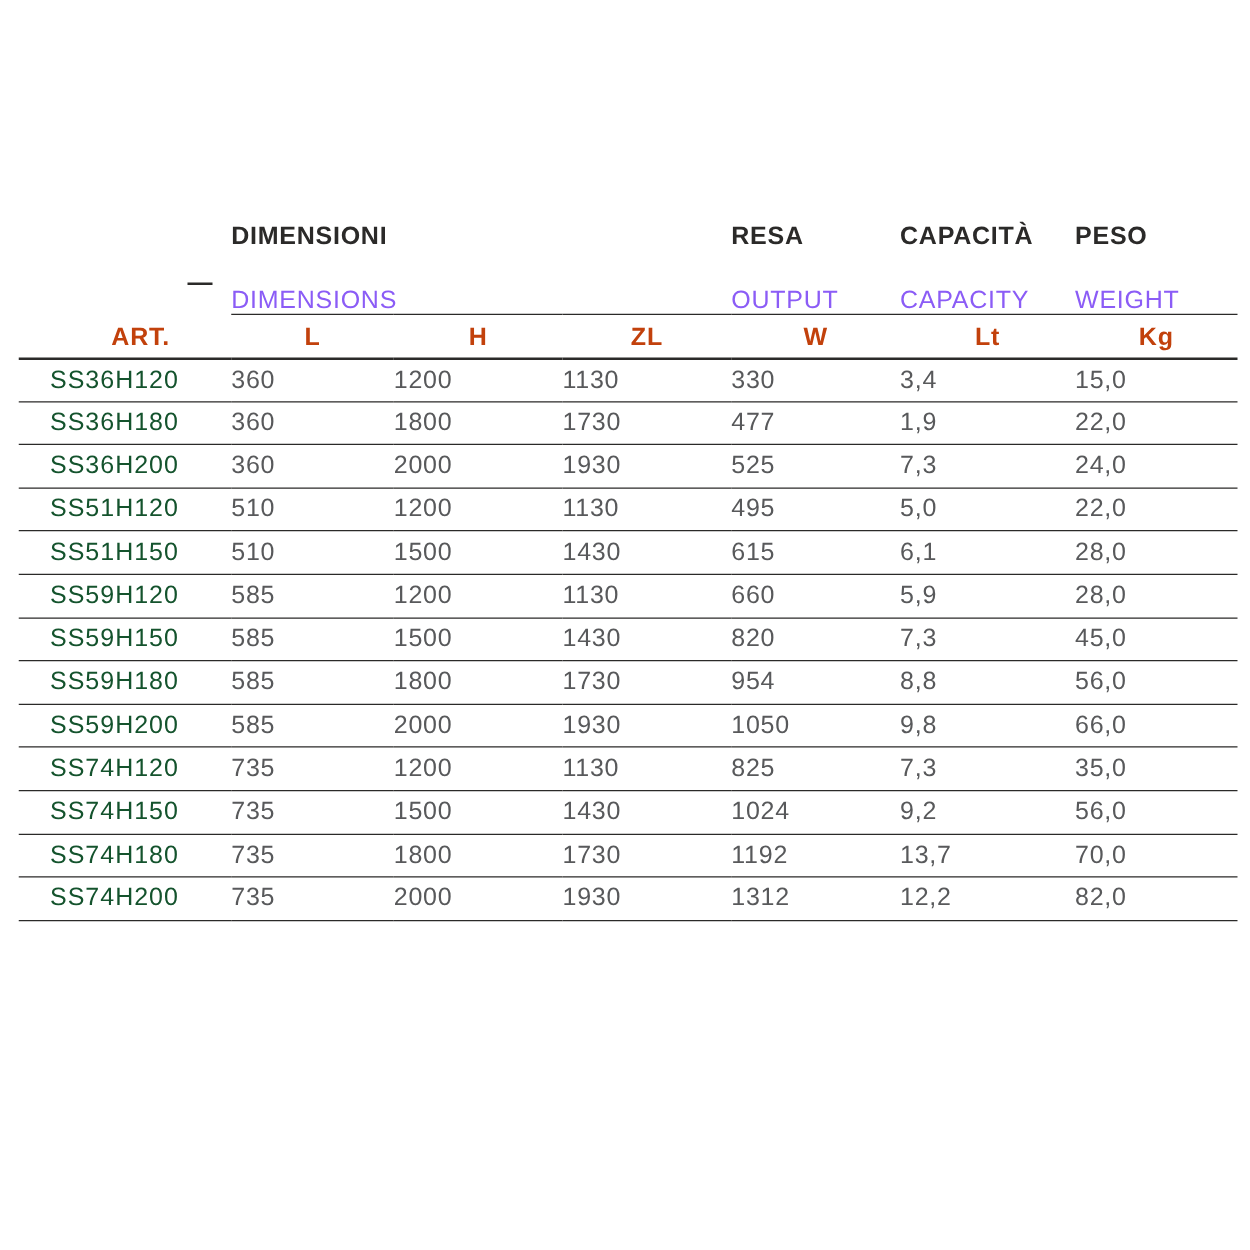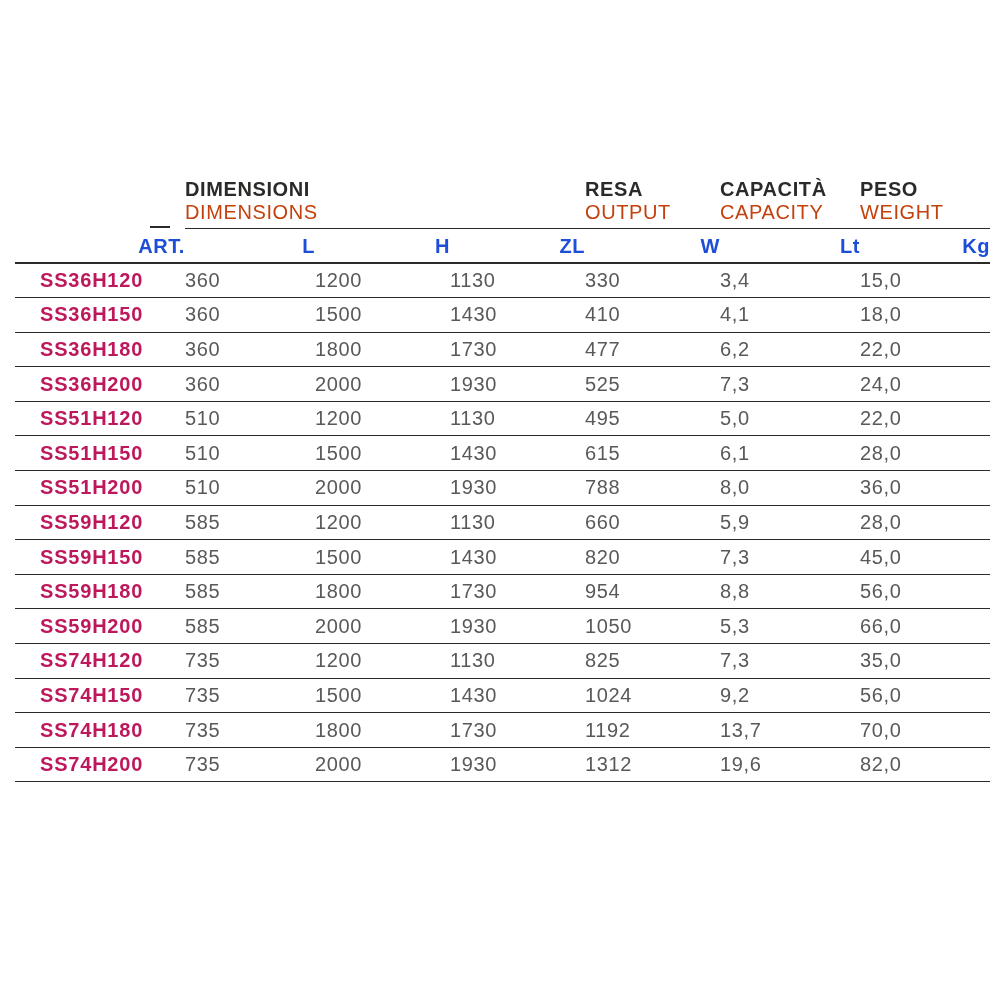--- a/index.html
+++ b/index.html
@@ -33,61 +33,62 @@
     letter-spacing: 0.6px;
   }
   tr.group-row th.grp { border-bottom: 1.6px solid #2b2a29; }
   .grp .primary {
     color: #2b2a29;
     font-weight: 700;
     line-height: 23px;
     white-space: nowrap;
   }
   .grp .secondary {
-    color: #c2410c;
+    color: #8b5cf6;
     font-weight: 400;
     line-height: 22px;
     white-space: nowrap;
+    margin-top: 28px;
   }
 
   
   .underline-nub {
     position: absolute;
     left: 150px;
     top: 226.4px;
     width: 20px;
     height: 1.6px;
     background: #2b2a29;
   }
 
   
   tr.cols-row { height: 35px; }
   tr.cols-row th {
-    text-align: right;
+    text-align: center;
     vertical-align: middle;
     font-size: 20px;
     font-weight: 700;
-    color: #1d4ed8;
+    color: #c2410c;
     letter-spacing: 0.6px;
     border-bottom: 2.6px solid #2b2a29;
     padding-top: 3px;
   }
 
   
   tbody td {
     height: 34.6px;
     vertical-align: middle;
     text-align: left;
     font-size: 20px;
     border-bottom: 1.6px solid #2b2a29;
     white-space: nowrap;
   }
   tbody td.art {
-    color: #be185d;
-    font-weight: 700;
+    color: #14532d;
+    font-weight: 400;
     letter-spacing: 0.8px;
   }
   tbody td.val {
     color: #58595b;
     font-weight: 400;
     letter-spacing: 0.6px;
   }
 
   th.art-head, td.art { padding-left: 25px; }
 </style>
@@ -145,35 +146,26 @@
         <tr>
           <td class="art">SS36H120</td>
           <td class="val">360</td>
           <td class="val">1200</td>
           <td class="val">1130</td>
           <td class="val">330</td>
           <td class="val">3,4</td>
           <td class="val">15,0</td>
         </tr>
         <tr>
-          <td class="art">SS36H150</td>
-          <td class="val">360</td>
-          <td class="val">1500</td>
-          <td class="val">1430</td>
-          <td class="val">410</td>
-          <td class="val">4,1</td>
-          <td class="val">18,0</td>
-        </tr>
-        <tr>
           <td class="art">SS36H180</td>
           <td class="val">360</td>
           <td class="val">1800</td>
           <td class="val">1730</td>
           <td class="val">477</td>
-          <td class="val">6,2</td>
+          <td class="val">1,9</td>
           <td class="val">22,0</td>
         </tr>
         <tr>
           <td class="art">SS36H200</td>
           <td class="val">360</td>
           <td class="val">2000</td>
           <td class="val">1930</td>
           <td class="val">525</td>
           <td class="val">7,3</td>
           <td class="val">24,0</td>
@@ -190,29 +182,20 @@
         <tr>
           <td class="art">SS51H150</td>
           <td class="val">510</td>
           <td class="val">1500</td>
           <td class="val">1430</td>
           <td class="val">615</td>
           <td class="val">6,1</td>
           <td class="val">28,0</td>
         </tr>
         <tr>
-          <td class="art">SS51H200</td>
-          <td class="val">510</td>
-          <td class="val">2000</td>
-          <td class="val">1930</td>
-          <td class="val">788</td>
-          <td class="val">8,0</td>
-          <td class="val">36,0</td>
-        </tr>
-        <tr>
           <td class="art">SS59H120</td>
           <td class="val">585</td>
           <td class="val">1200</td>
           <td class="val">1130</td>
           <td class="val">660</td>
           <td class="val">5,9</td>
           <td class="val">28,0</td>
         </tr>
         <tr>
           <td class="art">SS59H150</td>
@@ -231,21 +214,21 @@
           <td class="val">954</td>
           <td class="val">8,8</td>
           <td class="val">56,0</td>
         </tr>
         <tr>
           <td class="art">SS59H200</td>
           <td class="val">585</td>
           <td class="val">2000</td>
           <td class="val">1930</td>
           <td class="val">1050</td>
-          <td class="val">5,3</td>
+          <td class="val">9,8</td>
           <td class="val">66,0</td>
         </tr>
         <tr>
           <td class="art">SS74H120</td>
           <td class="val">735</td>
           <td class="val">1200</td>
           <td class="val">1130</td>
           <td class="val">825</td>
           <td class="val">7,3</td>
           <td class="val">35,0</td>
@@ -267,18 +250,18 @@
           <td class="val">1192</td>
           <td class="val">13,7</td>
           <td class="val">70,0</td>
         </tr>
         <tr>
           <td class="art">SS74H200</td>
           <td class="val">735</td>
           <td class="val">2000</td>
           <td class="val">1930</td>
           <td class="val">1312</td>
-          <td class="val">19,6</td>
+          <td class="val">12,2</td>
           <td class="val">82,0</td>
         </tr>
       </tbody>
   </table>
 </div>
 
 </body></html>

